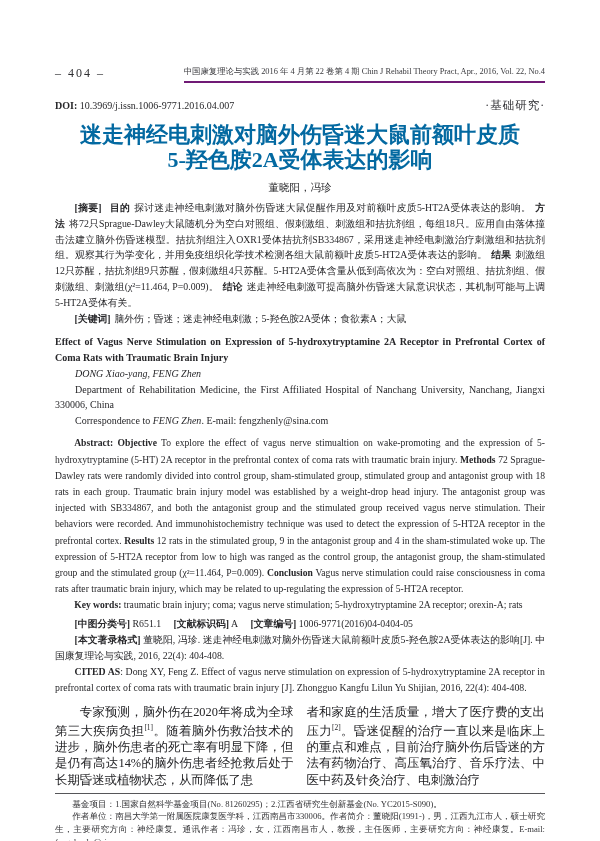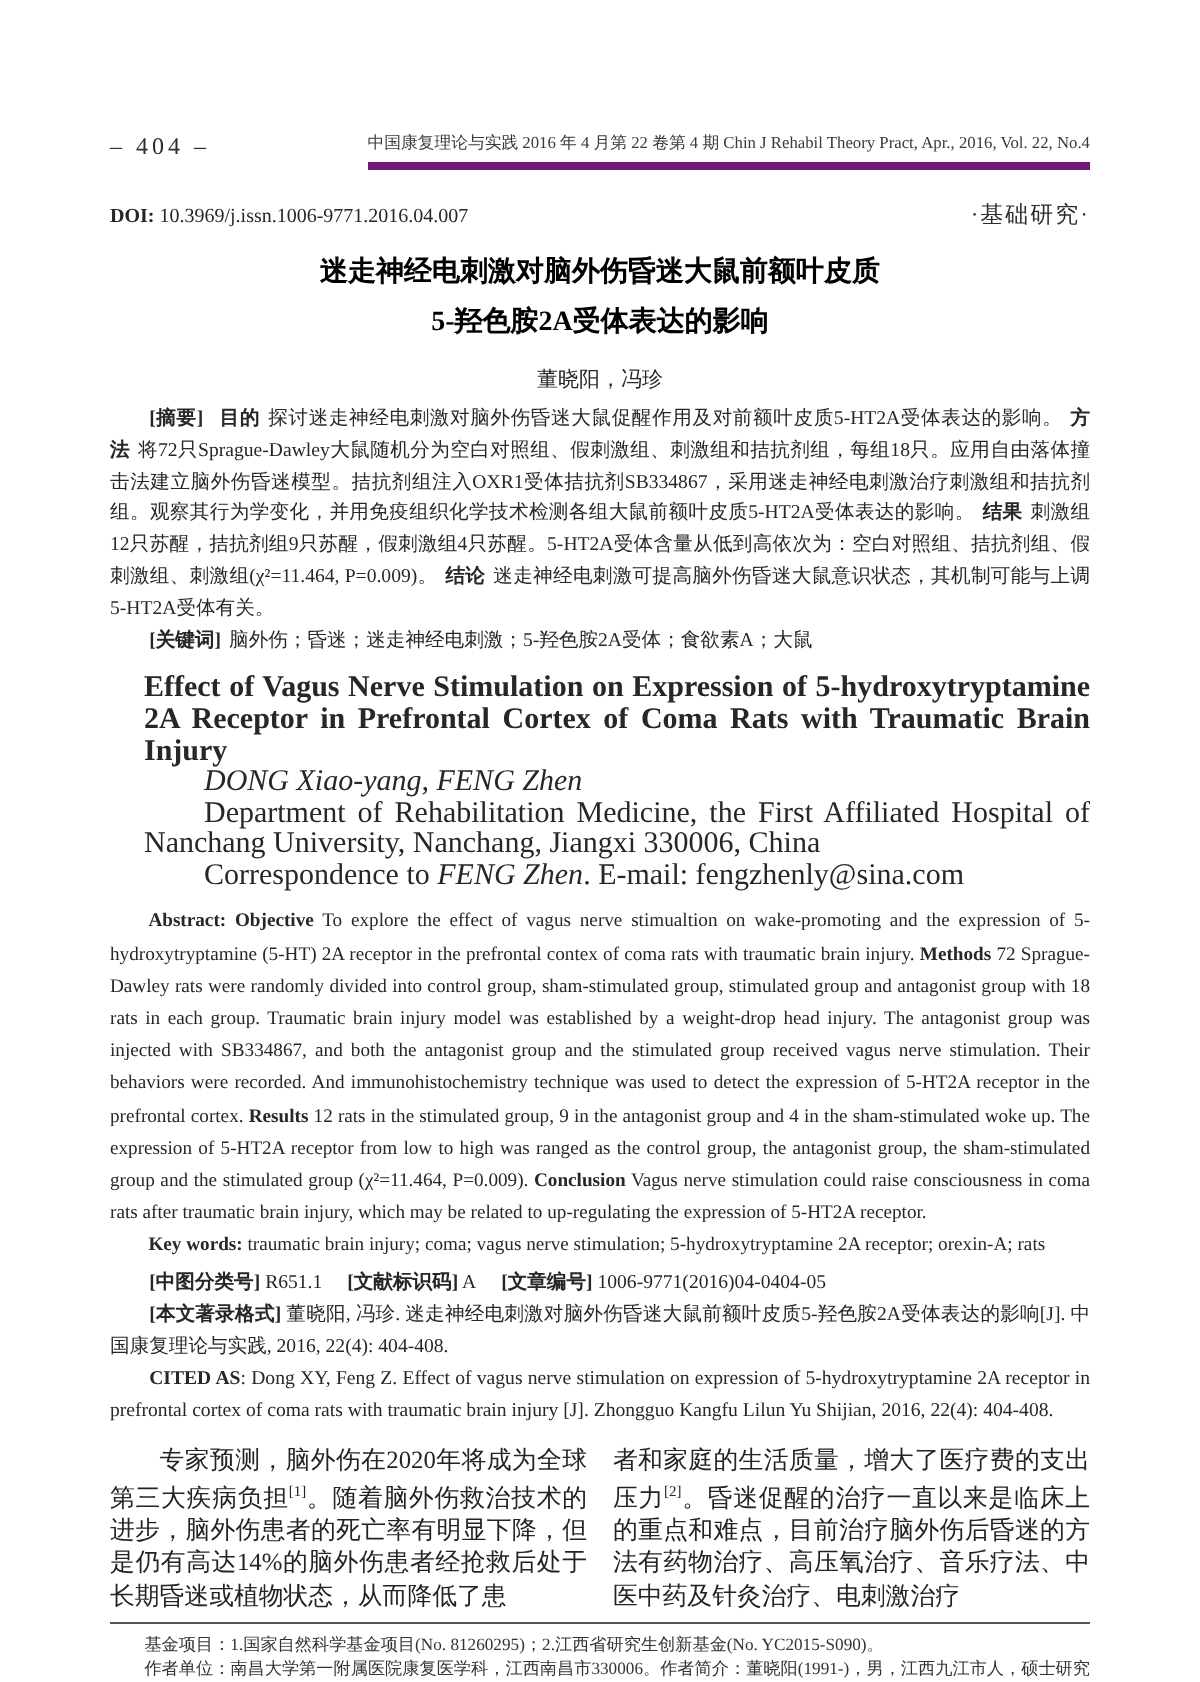--- a/index.html
+++ b/index.html
@@ -12,43 +12,43 @@
     font-family:"Liberation Serif","DejaVu Serif",serif;
     overflow:hidden;
   }
   .content { padding:66px 55px 0 55px; }
 
   
   .hdr { display:flex; }
   .hdr .pagenum { width:130px; font-size:12px; letter-spacing:2px; color:#2e2e31; }
   .hdr .journal {
     flex:1; font-size:8.4px; white-space:nowrap; text-align:center;
-    border-bottom:4px solid #701a75; padding-bottom:4px; color:#3a3a3e;
+    border-bottom:2px solid #701a75; padding-bottom:4px; color:#3a3a3e;
   }
 
   
   .doirow { display:flex; justify-content:space-between; align-items:baseline; margin-top:15px; }
   .doi { font-size:10px; }
   .doi .b { font-weight:bold; }
   .badge { font-size:11.5px; letter-spacing:1px; color:#2c2c30; }
 
   
-  .title { margin-top:9px; text-align:center; font-weight:bold; font-size:14px; line-height:25px; color:#000000; }
+  .title { margin-top:9px; text-align:center; font-weight:bold; font-size:22px; line-height:25px; color:#0369a1; }
   .authors-cn { margin-top:9px; text-align:center; font-size:10.5px; }
 
   
   .cnabs { margin-top:5px; font-size:9.8px; line-height:15.8px; text-align:justify; }
   .cnabs p { margin:0; }
   .indent { text-indent:2em; }
   .b { font-weight:bold; }
   .lblgap { font-weight:bold; padding:0 4px; }
   .lblfirst { font-weight:bold; padding-right:4px; }
 
   
-  .enblock { margin-top:8px; font-size:15px;margin-left:17px; }
+  .enblock { margin-top:8px; font-size:10px; }
   .enblock p { margin:0; }
   .entitle { font-weight:bold; line-height:16px; text-align:justify; }
   .enauthors { font-style:italic; text-indent:2em; line-height:15.5px; }
   .enaffil { text-indent:2em; line-height:15.5px; text-align:justify; }
   .encorr { text-indent:2em; line-height:15.5px; }
   .it { font-style:italic;text-align:right; }
 
   .enabs { margin-top:7px; font-size:9.6px; line-height:16.2px; text-align:justify; }
   .enabs p { margin:0; }
 

